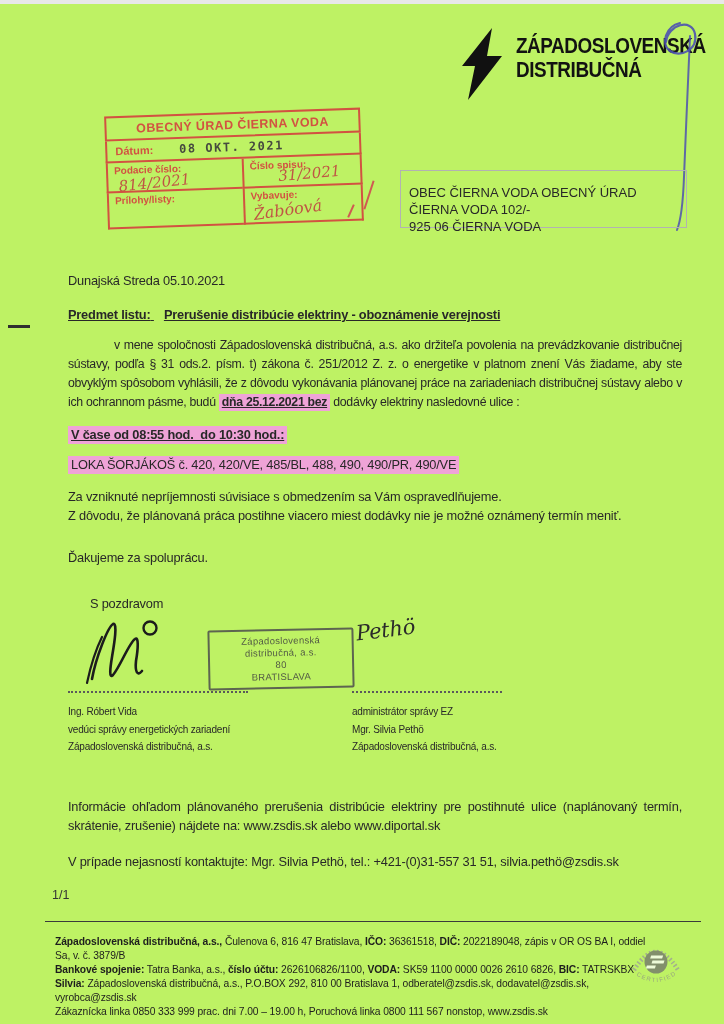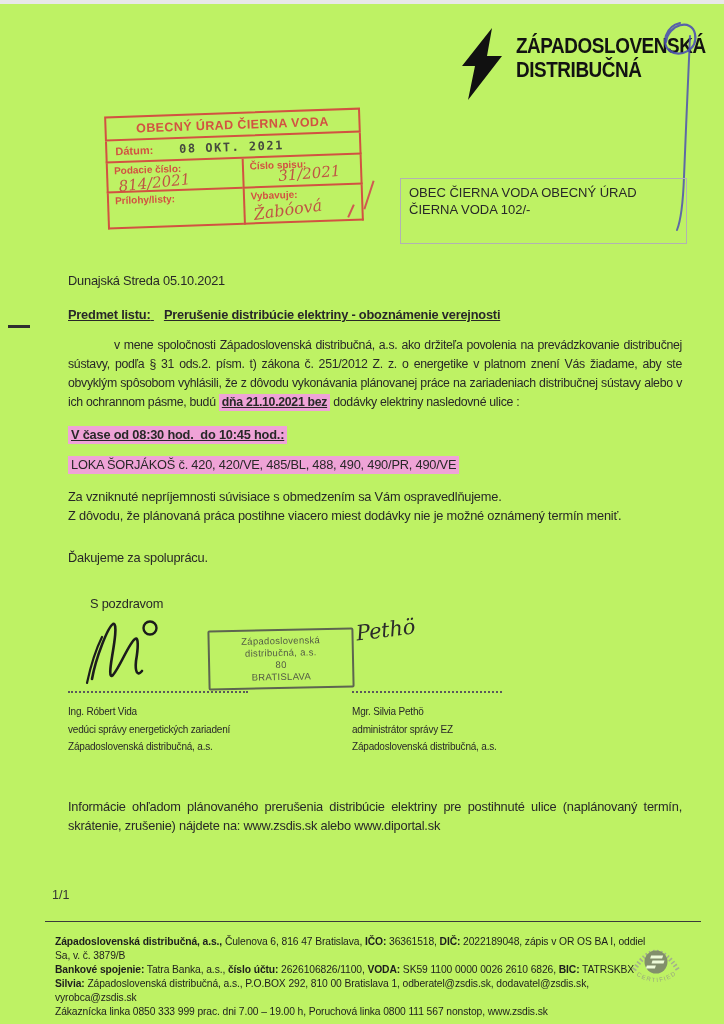--- a/index.html
+++ b/index.html
@@ -31,22 +31,22 @@
   .hw{font-family:"DejaVu Serif",serif;font-style:italic;color:#c04842;
     font-weight:400;font-size:15px;white-space:nowrap;}
   .hw.block{position:absolute;left:10px;top:12px;transform:rotate(-4deg);}
   .hw.block2{position:absolute;left:34px;top:8px;transform:rotate(-3deg);}
   .hw.inline{display:inline-block;transform:rotate(-6deg);font-size:16px;margin-left:2px;}
   .stray-ink{position:absolute;left:368px;top:176px;width:2px;height:30px;
     background:#cf5a52;transform:rotate(18deg);}
   .stray-ink2{position:absolute;left:350px;top:200px;width:2px;height:14px;
     background:#cf5a52;transform:rotate(24deg);}
   
-  .recipient{position:absolute;left:400px;top:174px;width:287px;height:66px;
-    border:1px solid #b2b2b2;padding:5px 8px;font-size:13px;line-height:17px;box-sizing:border-box;}
+  .recipient{position:absolute;left:400px;top:166px;width:287px;height:58px;
+    border:1px solid #b2b2b2;padding:13px 8px;font-size:13px;line-height:17px;box-sizing:border-box;}
   
   .content{position:absolute;left:68px;top:268px;width:614px;font-size:12.8px;
     letter-spacing:-0.2px;line-height:18px;}
   .place-date{margin-bottom:16px;}
   .subject{font-weight:700;margin-bottom:10px;text-decoration:underline;}
   .subject .gap{margin-left:10px;}
   .body-par{text-align:justify;text-indent:46px;font-size:12.3px;letter-spacing:-0.3px;line-height:19px;}
   .hl{background:#efa3d7;padding:1px 3px 2px;box-decoration-break:clone;}
   .bu{font-weight:700;text-decoration:underline;}
   .pre{white-space:pre-wrap;}
@@ -124,40 +124,41 @@
         <span class="hw inline">Žabóová</span>
       </div>
     </div>
   </div>
   <div class="stray-ink"></div>
   <div class="stray-ink2"></div>
 
   <div class="recipient">
     <div>OBEC ČIERNA VODA OBECNÝ ÚRAD</div>
     <div>ČIERNA VODA 102/-</div>
+    <div>925 06 ČIERNA VODA</div>
   </div>
 
   <div class="fold-mark"></div>
 
   <div class="content">
     <div class="place-date">Dunajská Streda 05.10.2021</div>
 
     <div class="subject">
       <span>Predmet listu:</span>
       <span class="gap">Prerušenie distribúcie elektriny - oboznámenie verejnosti</span>
     </div>
 
     <p class="body-par">
       <span>v mene spoločnosti Západoslovenská distribučná, a.s. ako držiteľa povolenia na prevádzkovanie distribučnej sústavy, podľa § 31 ods.2. písm. t) zákona č. 251/2012 Z. z. o energetike v platnom znení Vás žiadame, aby ste obvyklým spôsobom vyhlásili, že z dôvodu vykonávania plánovanej práce na zariadeniach distribučnej sústavy alebo v ich ochrannom pásme, budú </span>
-      <span class="hl bu">dňa 21.10.2021 bez</span>
+      <span class="hl bu">dňa 25.12.2021 bez</span>
       <span> dodávky elektriny nasledovné ulice :</span>
     </p>
 
     <div class="time-line">
-      <span class="hl bu pre">V čase od 08:30 hod.  do 10:45 hod.:</span>
+      <span class="hl bu pre">V čase od 08:55 hod.  do 10:30 hod.:</span>
     </div>
 
     <div class="streets-line">
       <span class="hl">LOKA ŠORJÁKOŠ č. 420, 420/VE, 485/BL, 488, 490, 490/PR, 490/VE</span>
     </div>
 
     <div class="note">
       <div>Za vzniknuté nepríjemnosti súvisiace s obmedzením sa Vám ospravedlňujeme.</div>
       <div>Z dôvodu, že plánovaná práca postihne viacero miest dodávky nie je možné oznámený termín meniť.</div>
     </div>
@@ -185,28 +186,29 @@
       <div class="dotline r"></div>
     </div>
 
     <div class="names-row">
       <div class="name-block l">
         <div>Ing. Róbert Vida</div>
         <div>vedúci správy energetických zariadení</div>
         <div>Západoslovenská distribučná, a.s.</div>
       </div>
       <div class="name-block r">
+        <div>administrátor správy EZ</div>
         <div>Mgr. Silvia Pethö</div>
-        <div>administrátor správy EZ</div>
         <div>Západoslovenská distribučná, a.s.</div>
       </div>
     </div>
 
     <p class="info-par">Informácie ohľadom plánovaného prerušenia distribúcie elektriny pre postihnuté ulice (naplánovaný termín, skrátenie, zrušenie) nájdete na: www.zsdis.sk alebo www.diportal.sk</p>
 
+    <div class="contact-line">V prípade nejasností kontaktujte: Mgr. Silvia Pethö, tel.: +421-(0)31-557 31 51, silvia.pethö@zsdis.sk</div>
   </div>
 
   <div class="page-num">1/1</div>
 
   <div class="sep"></div>
   <div class="footer">
     <div>
       <b>Západoslovenská distribučná, a.s.,</b><span> Čulenova 6, 816 47 Bratislava, </span><b>IČO:</b><span> 36361518, </span><b>DIČ:</b><span> 2022189048, zápis v OR OS BA I, oddiel Sa, v. č. 3879/B</span>
     </div>
     <div>

